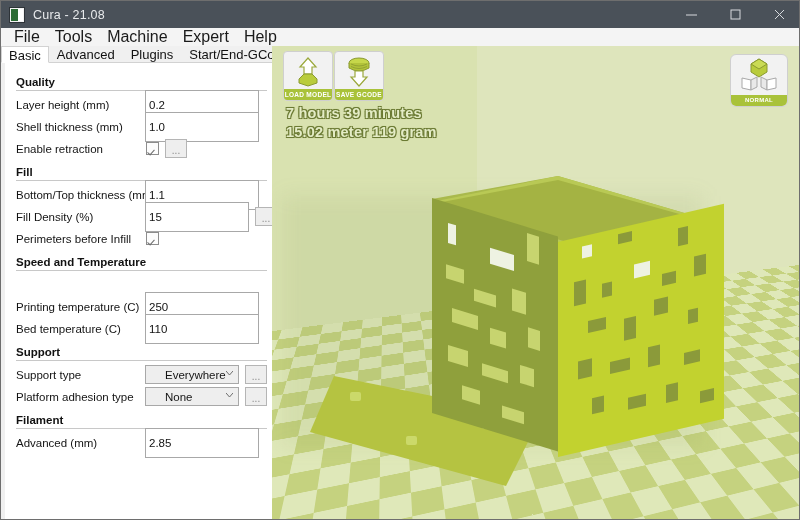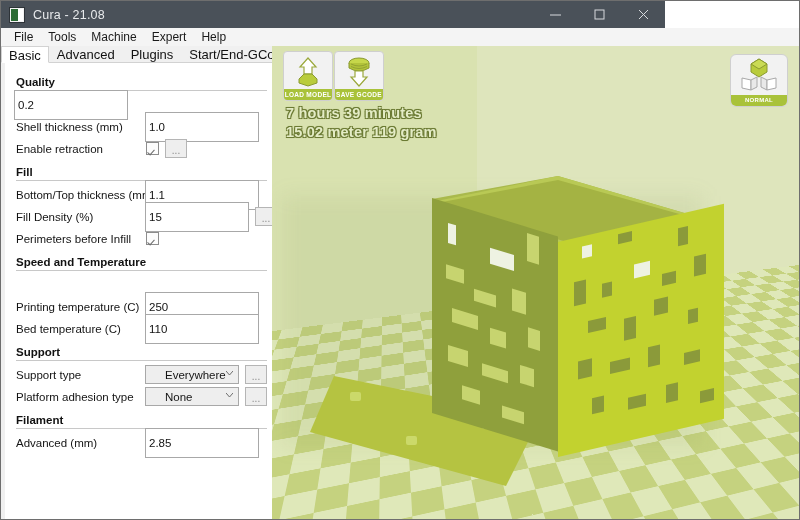--- a/index.html
+++ b/index.html
@@ -14,21 +14,21 @@
     position: relative;
     width: 800px; height: 520px;
     background: #ffffff;
     border: 1px solid #6e6e6e;
     overflow: hidden;
   }
 
   
   #titlebar {
     position: absolute; left: 0; top: 0;
-    width: 664px; height: 27px;
+    width: 800px; height: 27px;
     background: #4a5159;
     display: flex; align-items: center;
   }
   #app-icon {
     width: 16px; height: 16px;
     margin-left: 8px; margin-right: 8px;
     background: #f3f3f3;
     border: 1px solid #2e3338;
     position: relative;
     flex: 0 0 auto;
@@ -64,21 +64,21 @@
 
   
   #menubar {
     position: absolute; left: 0; top: 27px;
     width: 800px; height: 18px;
     background: #f4f4f4;
     display: flex; align-items: center;
     padding-left: 6px;
   }
   .menu-item {
-    font-size: 12px;
+    font-size: 16px;
     color: #1a1a1a;
     padding: 1px 8px 2px 7px;
     white-space: nowrap;
     line-height: 14px;
   }
 
   
   #left-panel {
     position: absolute; left: 0; top: 45px;
     width: 271px; height: 475px;
@@ -384,20 +384,21 @@
       <div class="tab">Plugins</div>
       <div class="tab">Start/End-GCode</div>
     </div>
 
     <div id="settings-body">
 
       <div class="section-head">Quality</div>
       <div class="section-rule"></div>
 
       <div class="row">
+        <div class="lbl">Layer height (mm)</div>
         <input class="field long" type="text" value="0.2" style="">
       </div>
       <div class="row">
         <div class="lbl">Shell thickness (mm)</div>
         <input class="field long" type="text" value="1.0" style="">
       </div>
       <div class="row">
         <div class="lbl">Enable retraction</div>
         <div class="cb checked"></div>
         <div class="dots">...</div>

